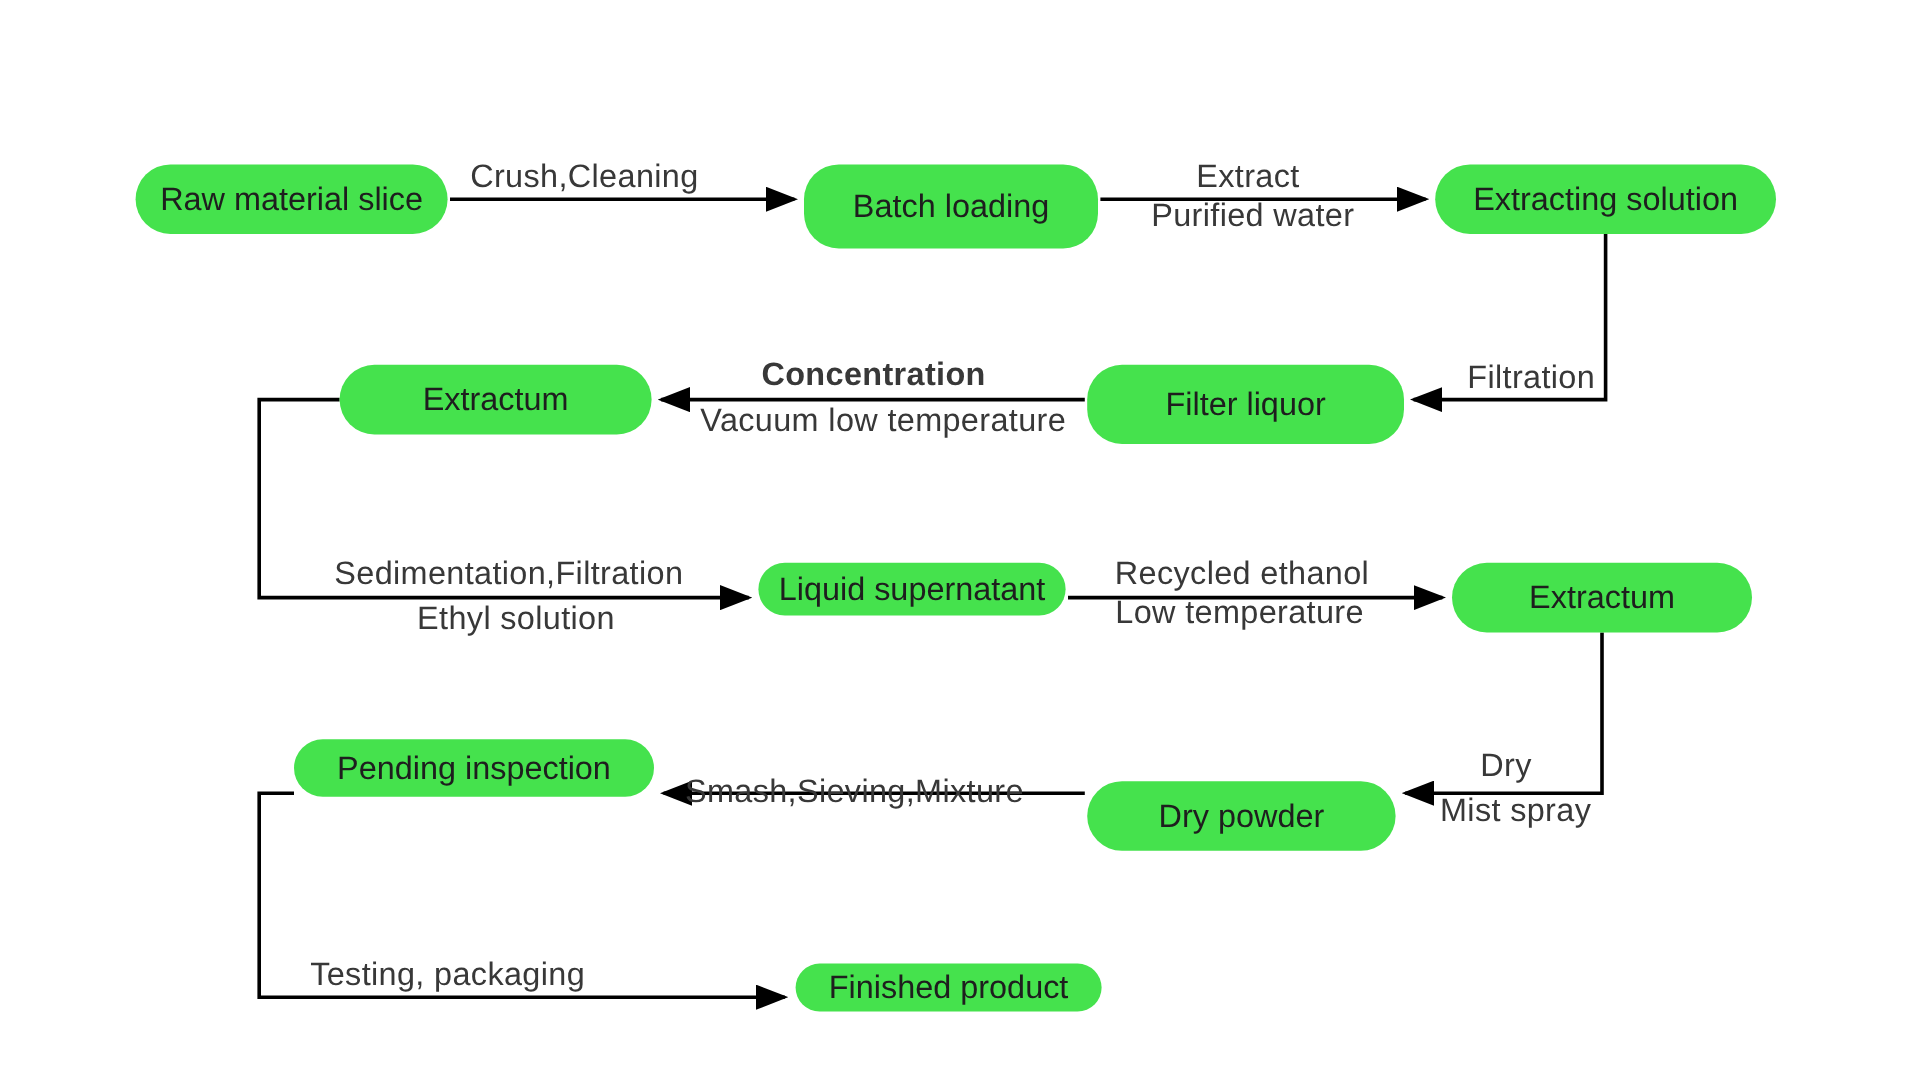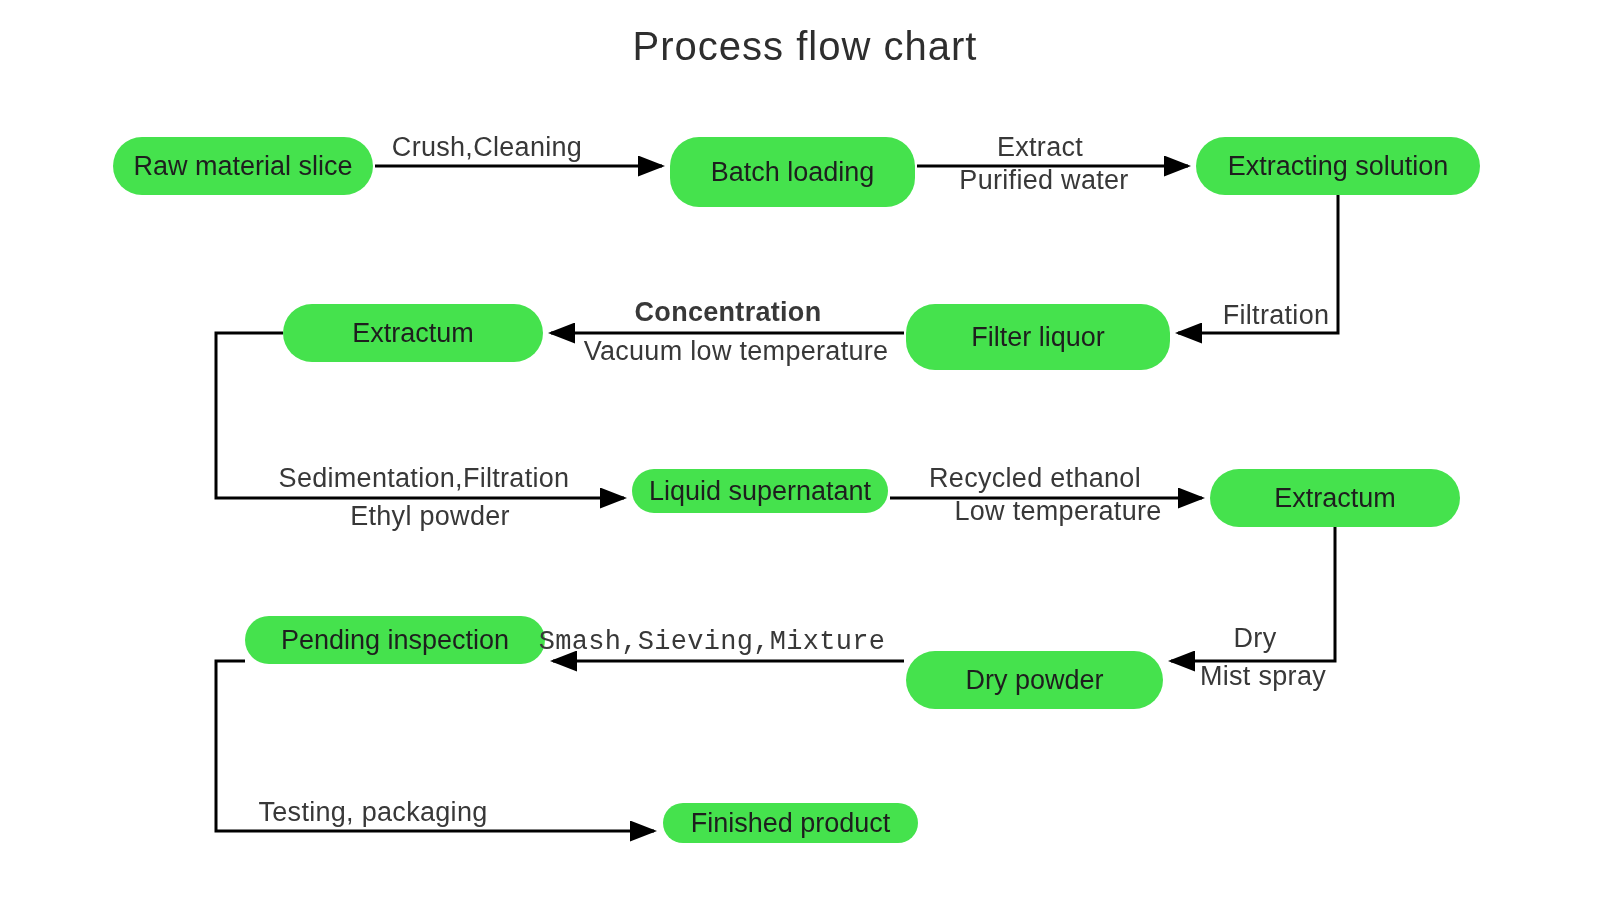--- a/index.html
+++ b/index.html
@@ -57,21 +57,20 @@
     font-weight: 300;
     color: var(--label, #383838);
     white-space: nowrap;
     letter-spacing: 0.3px;
   }
 </style>
 </head>
 <body>
 
 <div class="stage" style="--bg: #ffffff; --node-fill: #45e24d; --node-text: #1e1e1e; --edge: #000000; --label: #383838; --title: #2e2e2e;">
-  <div class="chart-title">Process flow chart</div>
 
   <svg class="edges-layer" width="1600" height="900" viewBox="0 0 1600 900" xmlns="http://www.w3.org/2000/svg">
     <defs>
       <marker id="arrowhead" markerWidth="9" markerHeight="7" refX="8" refY="3.5" orient="auto" markerUnits="strokeWidth">
         <path d="M0,0 L9,3.5 L0,7 Z" class="arrowhead-path" fill="#000000"></path>
       </marker>
     </defs>
   <polyline points="375,166 662,166" marker-end="url(#arrowhead)"></polyline>
       <polyline points="917,166 1188,166" marker-end="url(#arrowhead)"></polyline>
       <polyline points="1338,195 1338,333 1178,333" marker-end="url(#arrowhead)"></polyline>
@@ -96,21 +95,21 @@
       <div class="node" style="left: 663px; top: 803px; width: 255px; height: 40px;">Finished product</div>
     </div>
   <div>
       <div class="edge-label" style="left: 487px; top: 147px;">Crush,Cleaning</div>
       <div class="edge-label" style="left: 1040px; top: 147px;">Extract</div>
       <div class="edge-label" style="left: 1044px; top: 180px;">Purified water</div>
       <div class="edge-label" style="left: 1276px; top: 315px;">Filtration</div>
       <div class="edge-label" style="left: 728px; top: 312px; font-weight: bold;">Concentration</div>
       <div class="edge-label" style="left: 736px; top: 351px;">Vacuum low temperature</div>
       <div class="edge-label" style="left: 424px; top: 478px;">Sedimentation,Filtration</div>
-      <div class="edge-label" style="left: 430px; top: 516px;">Ethyl powder</div>
+      <div class="edge-label" style="left: 430px; top: 516px;">Ethyl solution</div>
       <div class="edge-label" style="left: 1035px; top: 478px;">Recycled ethanol</div>
-      <div class="edge-label" style="left: 1058px; top: 511px; text-align: center;">Low temperature</div>
+      <div class="edge-label" style="left: 1033px; top: 511px; text-align: center;">Low temperature</div>
       <div class="edge-label" style="left: 1255px; top: 638px;">Dry</div>
       <div class="edge-label" style="left: 1263px; top: 676px;">Mist spray</div>
-      <div class="edge-label" style="left: 712px; top: 642px; font-family: Liberation Mono, monospace;">Smash,Sieving,Mixture</div>
+      <div class="edge-label" style="left: 712px; top: 660px;">Smash,Sieving,Mixture</div>
       <div class="edge-label" style="left: 373px; top: 812px;">Testing, packaging</div>
     </div>
 </div>
 
 </body></html>

